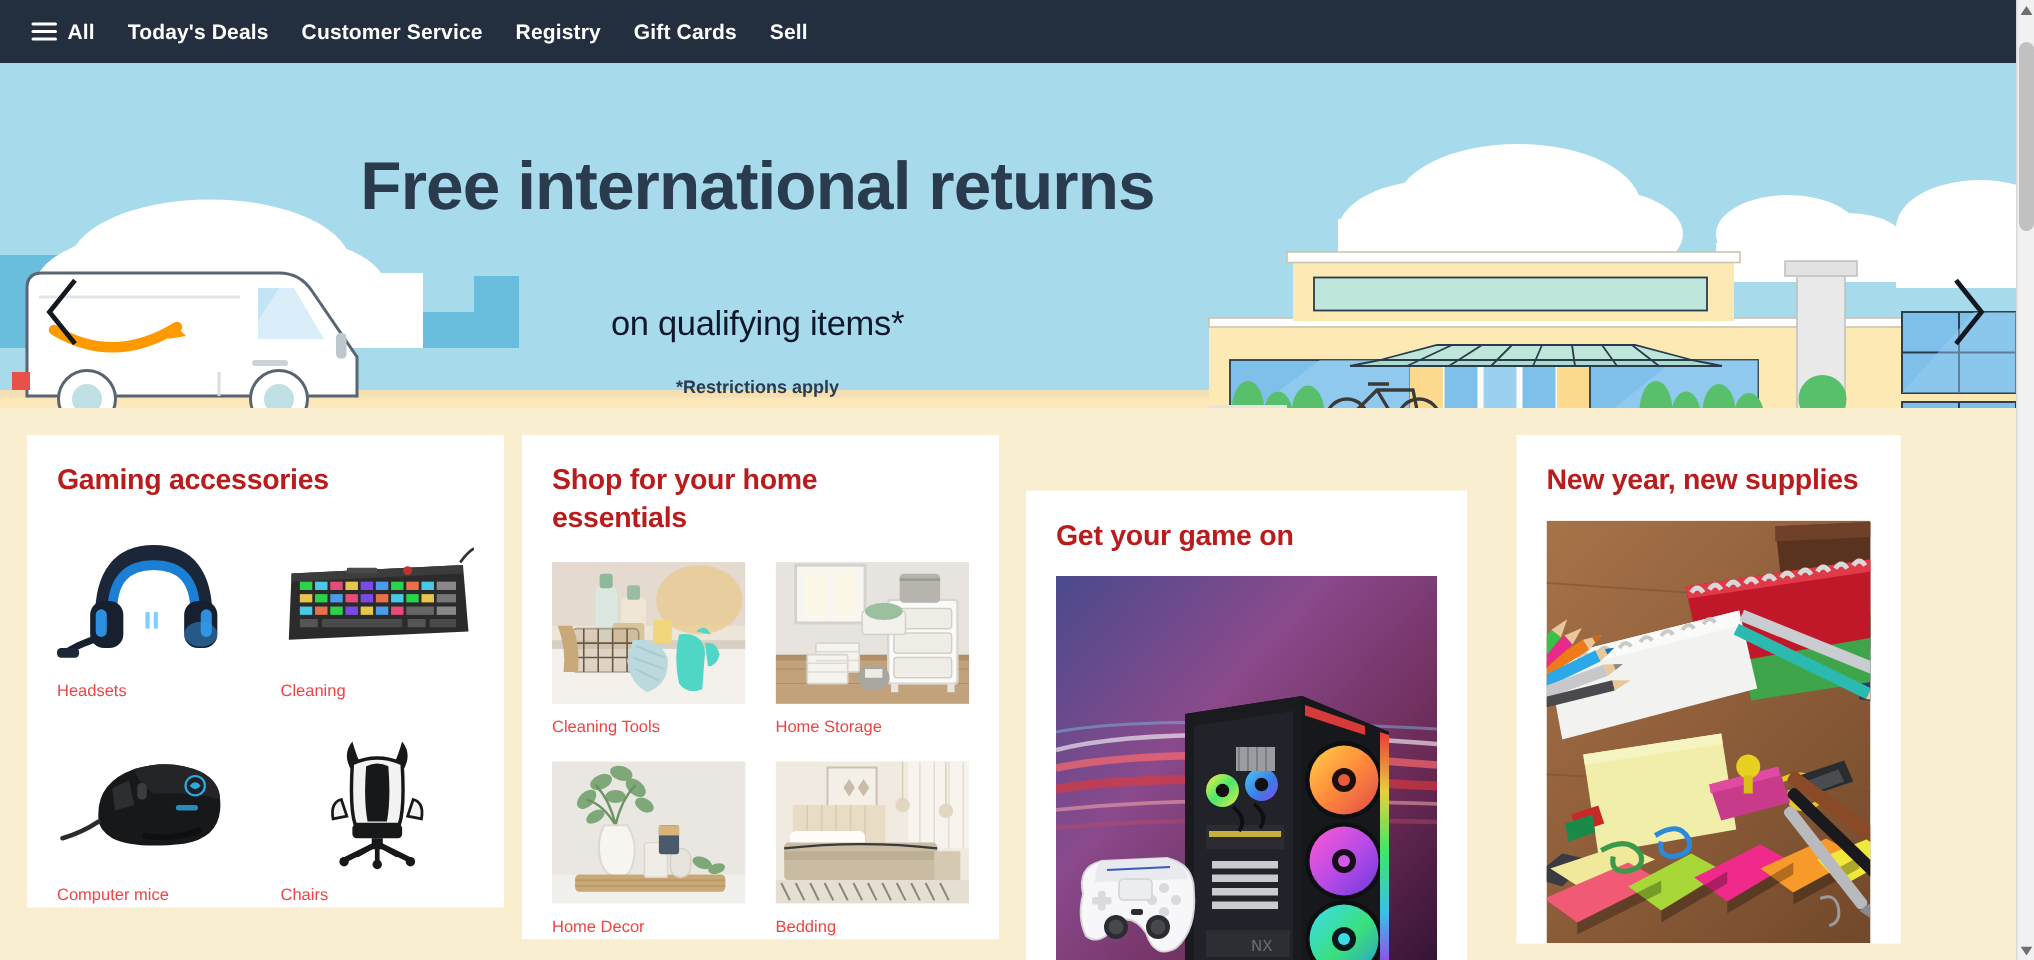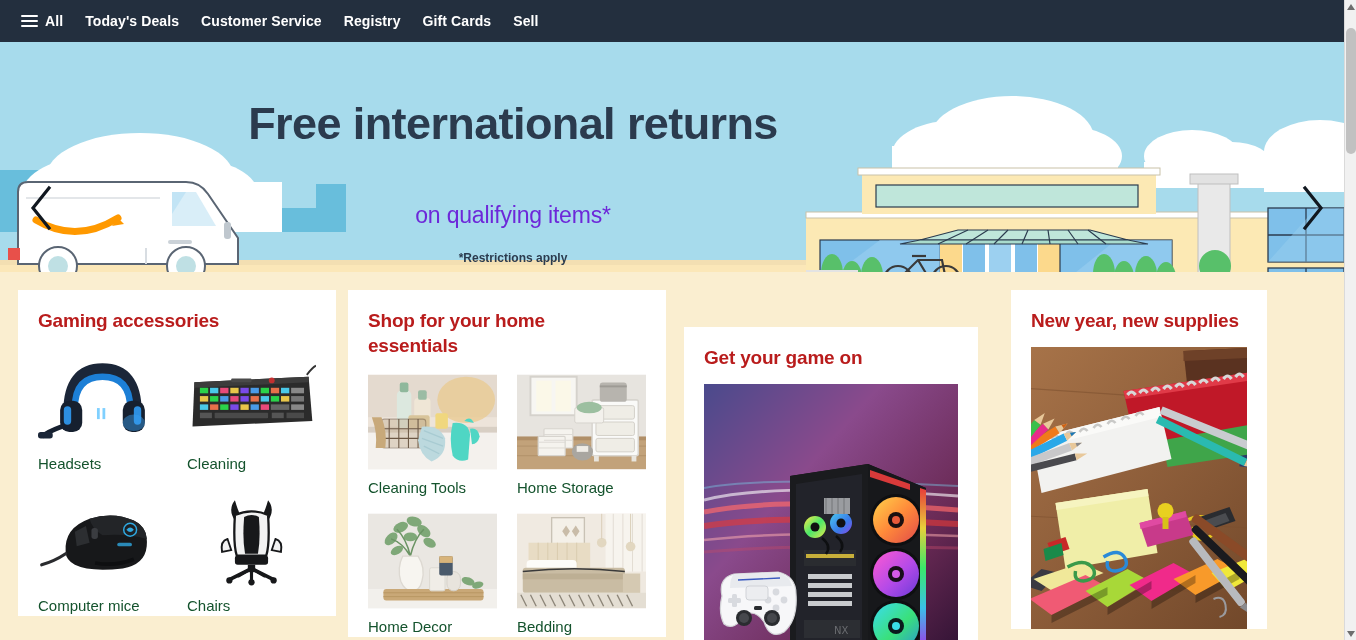--- a/index.html
+++ b/index.html
@@ -74,21 +74,21 @@
     width: 1344px;
     height: 243px;
     background: #A7DBEC;
     overflow: hidden;
     z-index: 5;
   }
   #hero-art { position: absolute; inset: 0; width: 100%; height: 100%; }
 
   #hero-copy {
     position: absolute;
-    top: 0; left: 8px;
+    top: 0; left: 0;
     width: 1010px;
     height: 243px;
     z-index: 12;
     pointer-events: none;
     text-align: center;
     text-decoration: underline;
   }
   #hero-title {
     position: absolute;
     top: 58px; left: 0; right: 0;
@@ -96,21 +96,21 @@
     font-weight: bold;
     color: #2B3B4E;
     letter-spacing: -0.6px;
     line-height: 1.05;
   }
   #hero-sub {
     position: absolute;
     top: 160px; left: 0; right: 0;
     font-size: 23px;
     font-weight: normal;
-    color: #6d28d9;
+    color: #0f172a;
     letter-spacing: -0.2px;
   }
   #hero-fine {
     position: absolute;
     top: 209px; left: 0; right: 0;
     font-size: 12px;
     font-weight: bold;
     color: #2B3B4E;
   }
 
@@ -167,22 +167,22 @@
     width: 100%;
     height: 100px;
     background: #ffffff;
     overflow: hidden;
     position: relative;
   }
   #card-1 .thumb { height: 98px; }
   .thumb svg { display: block; width: 100%; height: 100%; }
   .tile-label {
     margin-top: 7px;
-    font-size: 15px;
-    color: #14532d;
+    font-size: 11px;
+    color: #ef4444;
     line-height: 1.35;
     white-space: nowrap;
   }
 
   .hero-tile { cursor: pointer; }
   .hero-tile .big {
     width: 100%;
     height: 286px;
     overflow: hidden;
     position: relative;

